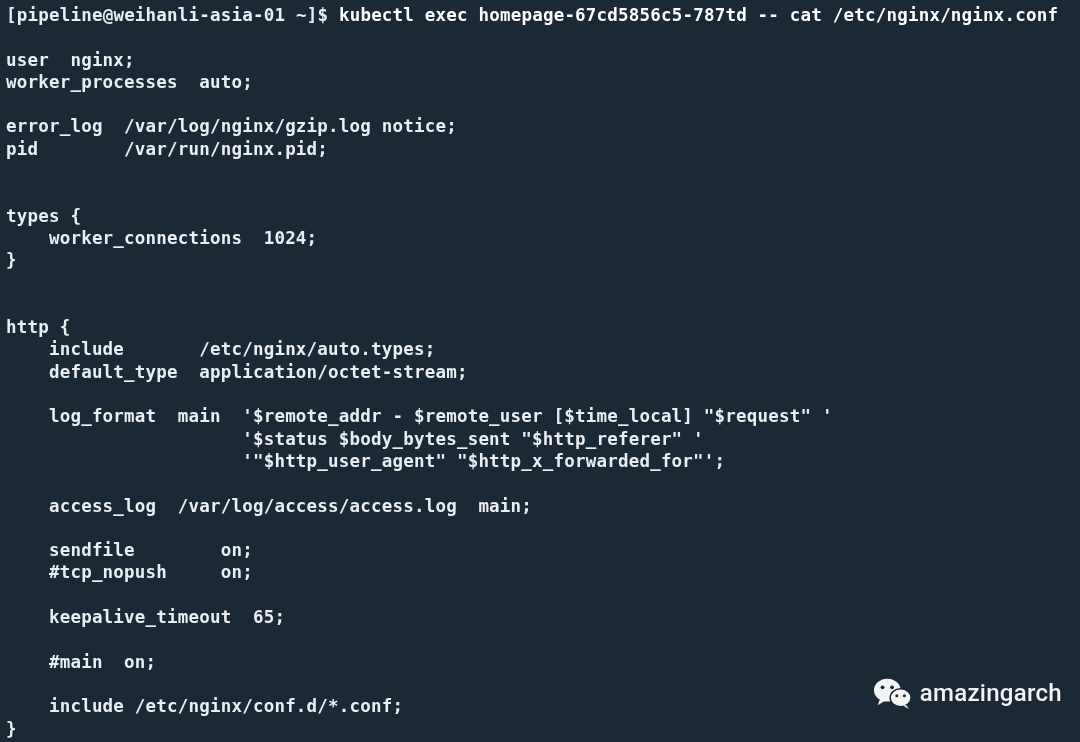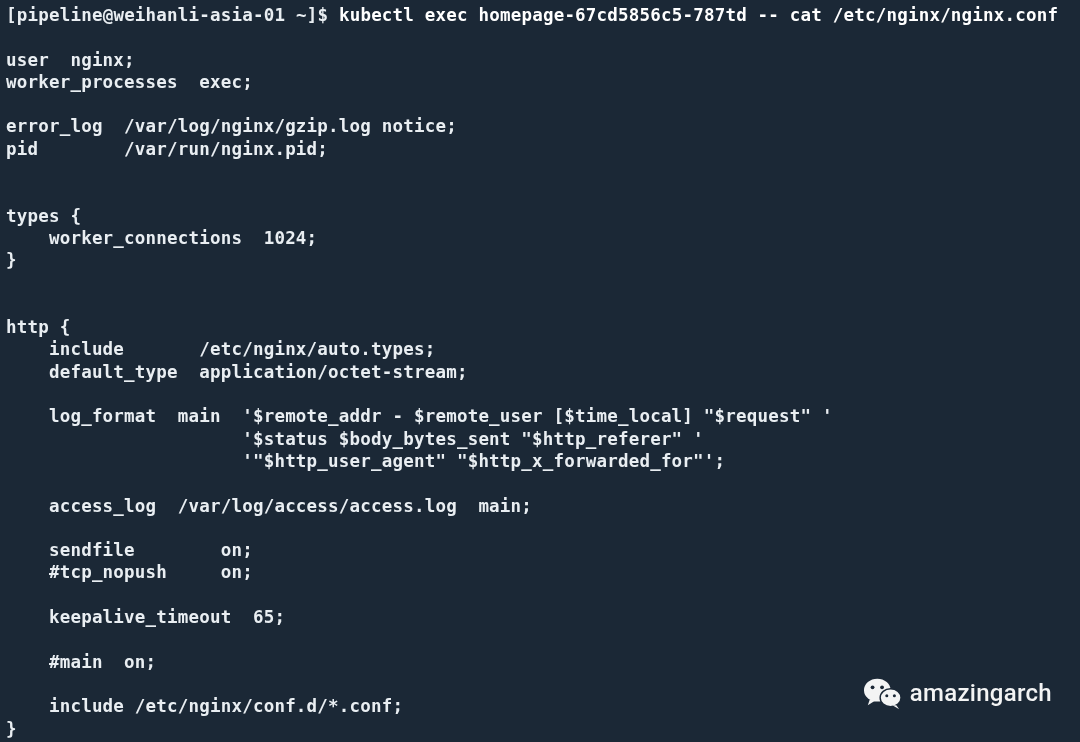--- a/index.html
+++ b/index.html
@@ -20,21 +20,21 @@
     white-space: pre;
     letter-spacing: 0.2px;
     font-weight: 600;
   }
   .prompt-bracket { color: #e9eef2; }
   .prompt-user   { color: #e9eef2; margin-top: 28px; }
   .prompt-dollar { color: #e9eef2; }
   .cmd           { color: #ffffff; }
   .watermark {
     position: absolute;
-    right: 28px;
+    right: 18px;
     bottom: 32px;
     display: flex;
     align-items: center;
     gap: 8px;
     color: #fff;
     opacity: 0.95;
   }
   .watermark-text {
     font-family: -apple-system, BlinkMacSystemFont, "Segoe UI", Roboto, Arial, sans-serif;
     font-size: 24px;
@@ -42,21 +42,21 @@
     letter-spacing: 0.3px;
   }
   .wechat-icon { width: 38px; height: 34px; position: relative; }
 </style>
 </head>
 <body>
 
 <div class="terminal"><span class="prompt-bracket">[</span><span class="prompt-user">pipeline</span><span class="prompt-user">@</span><span class="prompt-user">weihanli-asia-01</span><span class="prompt-user"> </span><span class="prompt-user">~</span><span class="prompt-bracket">]</span><span class="prompt-dollar">$</span><span> </span><span class="cmd">kubectl exec homepage-67cd5856c5-787td -- cat /etc/nginx/nginx.conf</span>
 <span></span>
 <span>user  nginx;</span>
-<span>worker_processes  exec;</span>
+<span>worker_processes  auto;</span>
 <span></span>
 <span>error_log  /var/log/nginx/gzip.log notice;</span>
 <span>pid        /var/run/nginx.pid;</span>
 <span></span>
 <span></span>
 <span>types {</span>
 <span>    worker_connections  1024;</span>
 <span>}</span>
 <span></span>
 <span></span>

